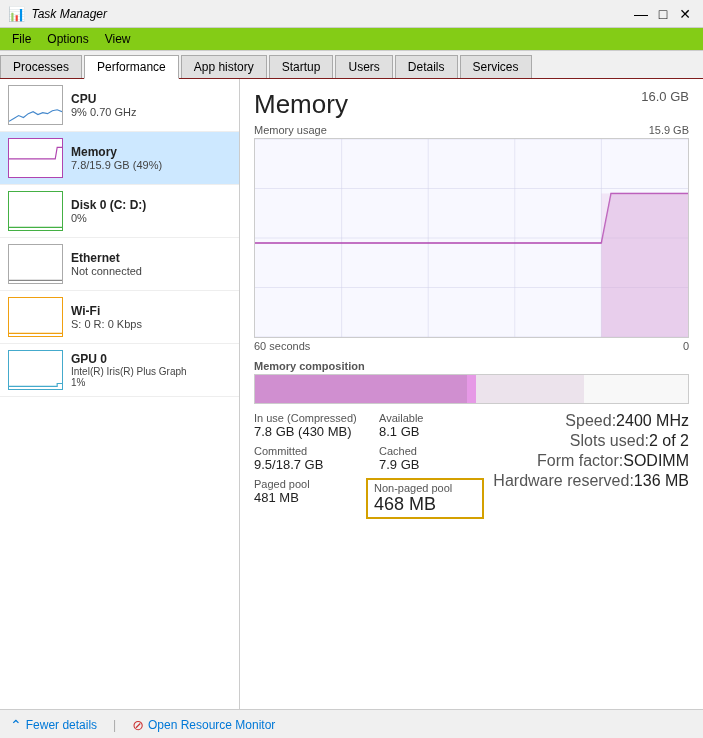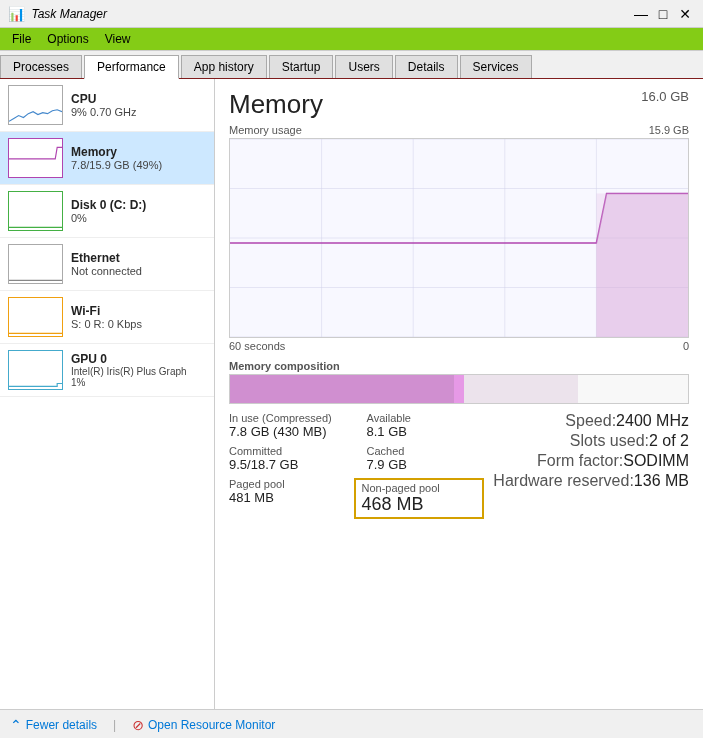--- a/index.html
+++ b/index.html
@@ -17,21 +17,21 @@
 
     .menu-bar { display: flex; gap: 0; padding: 2px 4px; background: #84cc16; border-bottom: 1px solid #ccc; }
     .menu-item { padding: 2px 8px; cursor: pointer; font-size: 12px; }
 
     .tabs { display: flex; border-bottom: 1px solid #7f1d1d; background: #f0f0f0; padding-top: 4px; gap: 0; }
     .tab { padding: 4px 12px; border: 1px solid #aaa; border-bottom: none; cursor: pointer; font-size: 12px; background: #e0e0e0; margin-right: 2px; }
     .tab.active { background: white; border-bottom: 1px solid white; margin-bottom: -1px; text-align: right; }
 
     .main { display: flex; height: calc(738px - 28px - 22px - 28px - 30px); background: white; }
 
-    .sidebar { width: 215px; border-right: 1px solid #ccc; overflow-y: auto; background: white; }
+    .sidebar { width: 240px; border-right: 1px solid #ccc; overflow-y: auto; background: white; }
     .sidebar-item { display: flex; align-items: center; gap: 8px; padding: 6px 8px; cursor: pointer; border-bottom: 1px solid #eee; }
     .sidebar-item.active { background: #cde8ff; }
     .sidebar-thumb { width: 55px; height: 40px; border: 1px solid #aaa; display: flex; align-items: flex-end; position: relative; overflow: hidden; flex-shrink: 0; }
     .sidebar-info { flex: 1; }
     .sidebar-item-title { font-weight: bold; font-size: 12px; color: #222; }
     .sidebar-item-sub { font-size: 11px; color: #444; }
 
     
     .thumb-cpu { background: white; }
     .thumb-cpu svg { width: 55px; height: 40px; }

